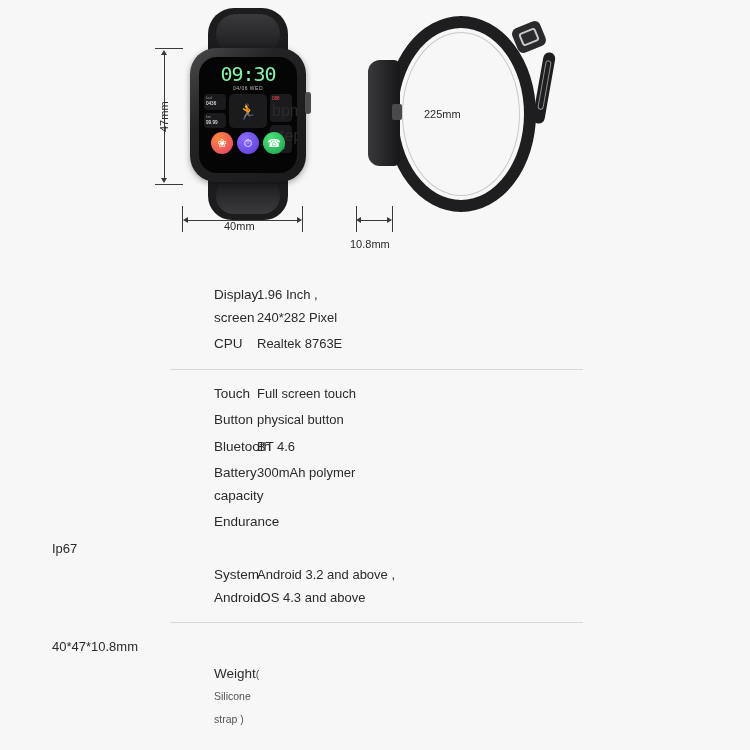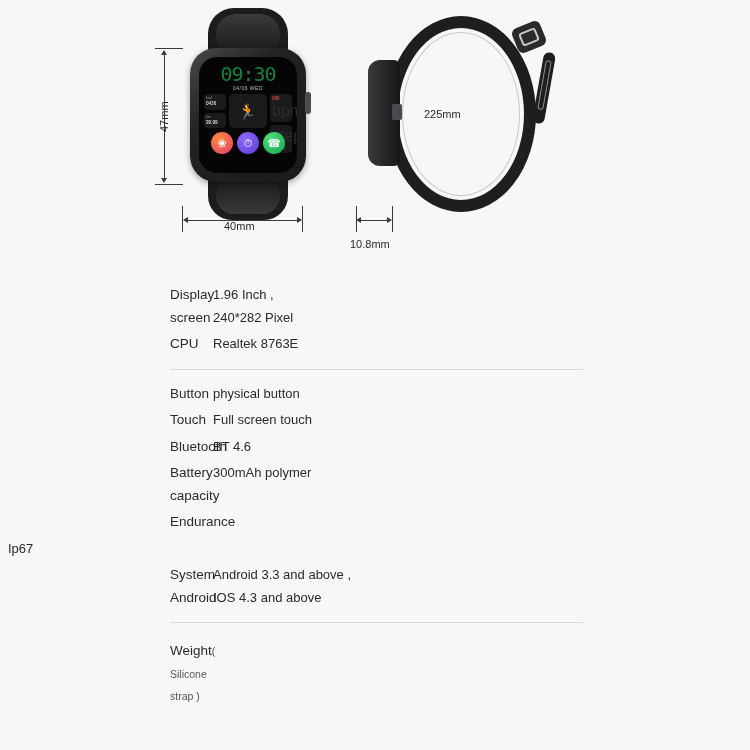--- a/index.html
+++ b/index.html
@@ -94,21 +94,21 @@
     top: 9px;
     width: 98px;
     height: 116px;
     background: #050505;
     border-radius: 18px;
     overflow: hidden;
     padding: 4px 5px;
     box-sizing: border-box;
   }
   .clock {
-    color: #15803d;
+    color: #86efac;
     font-size: 20px;
     letter-spacing: -1px;
     font-family: "DejaVu Sans Mono", monospace;
     text-align: center;
     line-height: 22px;
     margin-top: 2px;
   }
   .clock-sub {
     color: #bdbdbd;
     font-size: 5px;
@@ -309,20 +309,21 @@
     top: 282px;
     width: 750px;
   }
   .spec-group {
     padding: 0 0 0 0;
   }
   .spec-row {
     display: flex;
     align-items: flex-start;
     padding: 2px 0;
+    margin-left: 44px;
   }
   .spec-label {
     width: 205px;
     padding-left: 170px;
     box-sizing: border-box;
     font-size: 13.5px;
     color: #2b2b2b;
     line-height: 22.5px;
   }
   .spec-value {
@@ -437,53 +438,54 @@
     <div class="spec-row">
       <div class="spec-label">CPU</div>
       <div class="spec-value">Realtek 8763E</div>
     </div>
   </div>
 
   <div class="divider"></div>
 
   <div class="spec-group">
     <div class="spec-row">
+      <div class="spec-label">Touch</div>
+      <div class="spec-value">Full screen touch</div>
+    </div>
+    <div class="spec-row">
       <div class="spec-label">Button</div>
       <div class="spec-value">physical button</div>
     </div>
     <div class="spec-row">
-      <div class="spec-label">Touch</div>
-      <div class="spec-value">Full screen touch</div>
-    </div>
-    <div class="spec-row">
       <div class="spec-label">Bluetooth</div>
       <div class="spec-value">BT 4.6</div>
     </div>
     <div class="spec-row">
       <div class="spec-label">Battery capacity</div>
       <div class="spec-value">300mAh polymer</div>
     </div>
     <div class="spec-row">
       <div class="spec-label">Endurance</div>
     </div>
     <div class="spec-row">
       <div class="spec-value">Ip67</div>
     </div>
     <div class="spec-row">
       <div class="spec-label">System Android</div>
       <div class="spec-value">
-        <span>Android 3.3 and above ,</span>
+        <span>Android 3.2 and above ,</span>
         <span class="line2">IOS 4.3 and above</span>
       </div>
     </div>
   </div>
 
   <div class="divider"></div>
 
   <div class="spec-group">
     <div class="spec-row">
+      <div class="spec-value">40*47*10.8mm</div>
     </div>
     <div class="spec-row">
       <div class="spec-label"><span>Weight</span><span class="small-note">( Silicone strap )</span></div>
     </div>
   </div>
 
 </div>
 
 </body></html>

